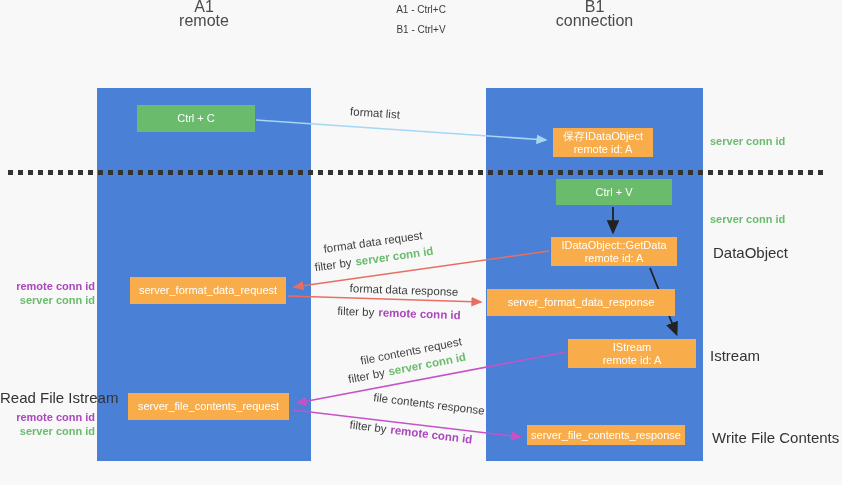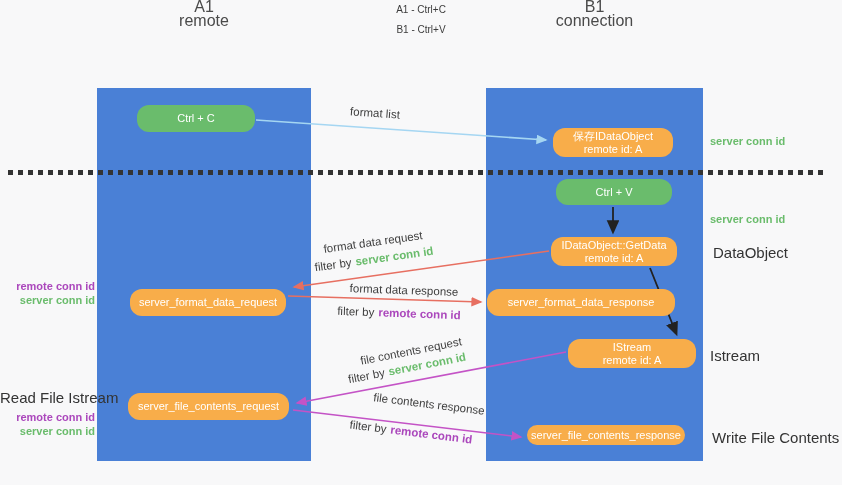--- a/index.html
+++ b/index.html
@@ -17,29 +17,29 @@
   .lane-header .sub{font-weight:normal;}
   
   .lane{top:88px;height:373px;background:#4a80d6;}
   .lane-a{left:97px;width:214px;}
   .lane-b{left:486px;width:217px;}
   
   .divider{left:8px;top:170px;width:815px;height:5px;
     background:repeating-linear-gradient(to right,#333 0 5px,transparent 5px 10px);}
   
   .node{display:flex;flex-direction:column;align-items:center;justify-content:center;
-    color:#fff;font-size:11px;line-height:13px;text-align:center;border-radius:12px;}
+    color:#fff;font-size:11px;line-height:13px;text-align:center;}
   .green{background:#6abc6c;}
   .orange{background:#f8ad4a;}
   .n-ctrl-c{left:137px;top:105px;width:118px;height:27px;}
   .n-ctrl-v{left:556px;top:179px;width:116px;height:26px;}
-  .n-save{left:553px;top:128px;width:120px;height:29px;}
+  .n-save{left:553px;top:128px;width:100px;height:29px;}
   .n-getdata{left:551px;top:237px;width:126px;height:29px;}
   .n-istream{left:568px;top:339px;width:128px;height:29px;}
-  .n-fmt-req{left:130px;top:289px;width:156px;height:27px;}
+  .n-fmt-req{left:130px;top:277px;width:156px;height:27px;}
   .n-fmt-res{left:487px;top:289px;width:188px;height:27px;}
   .n-file-req{left:128px;top:393px;width:161px;height:27px;}
   .n-file-res{left:527px;top:425px;width:158px;height:20px;}
   
   .flow{white-space:nowrap;font-size:11.5px;color:#3f3f3f;
     transform-origin:center;display:inline-flex;gap:4px;}
   .c-green{color:#6abc6c;font-weight:bold;}
   .c-purple{color:#ab47bc;font-weight:bold;}
   .f-format-list{left:375px;top:113px;transform:translate(-50%,-50%) rotate(4deg);}
   .f-fdr{left:373px;top:242px;transform:translate(-50%,-50%) rotate(-8deg);}

